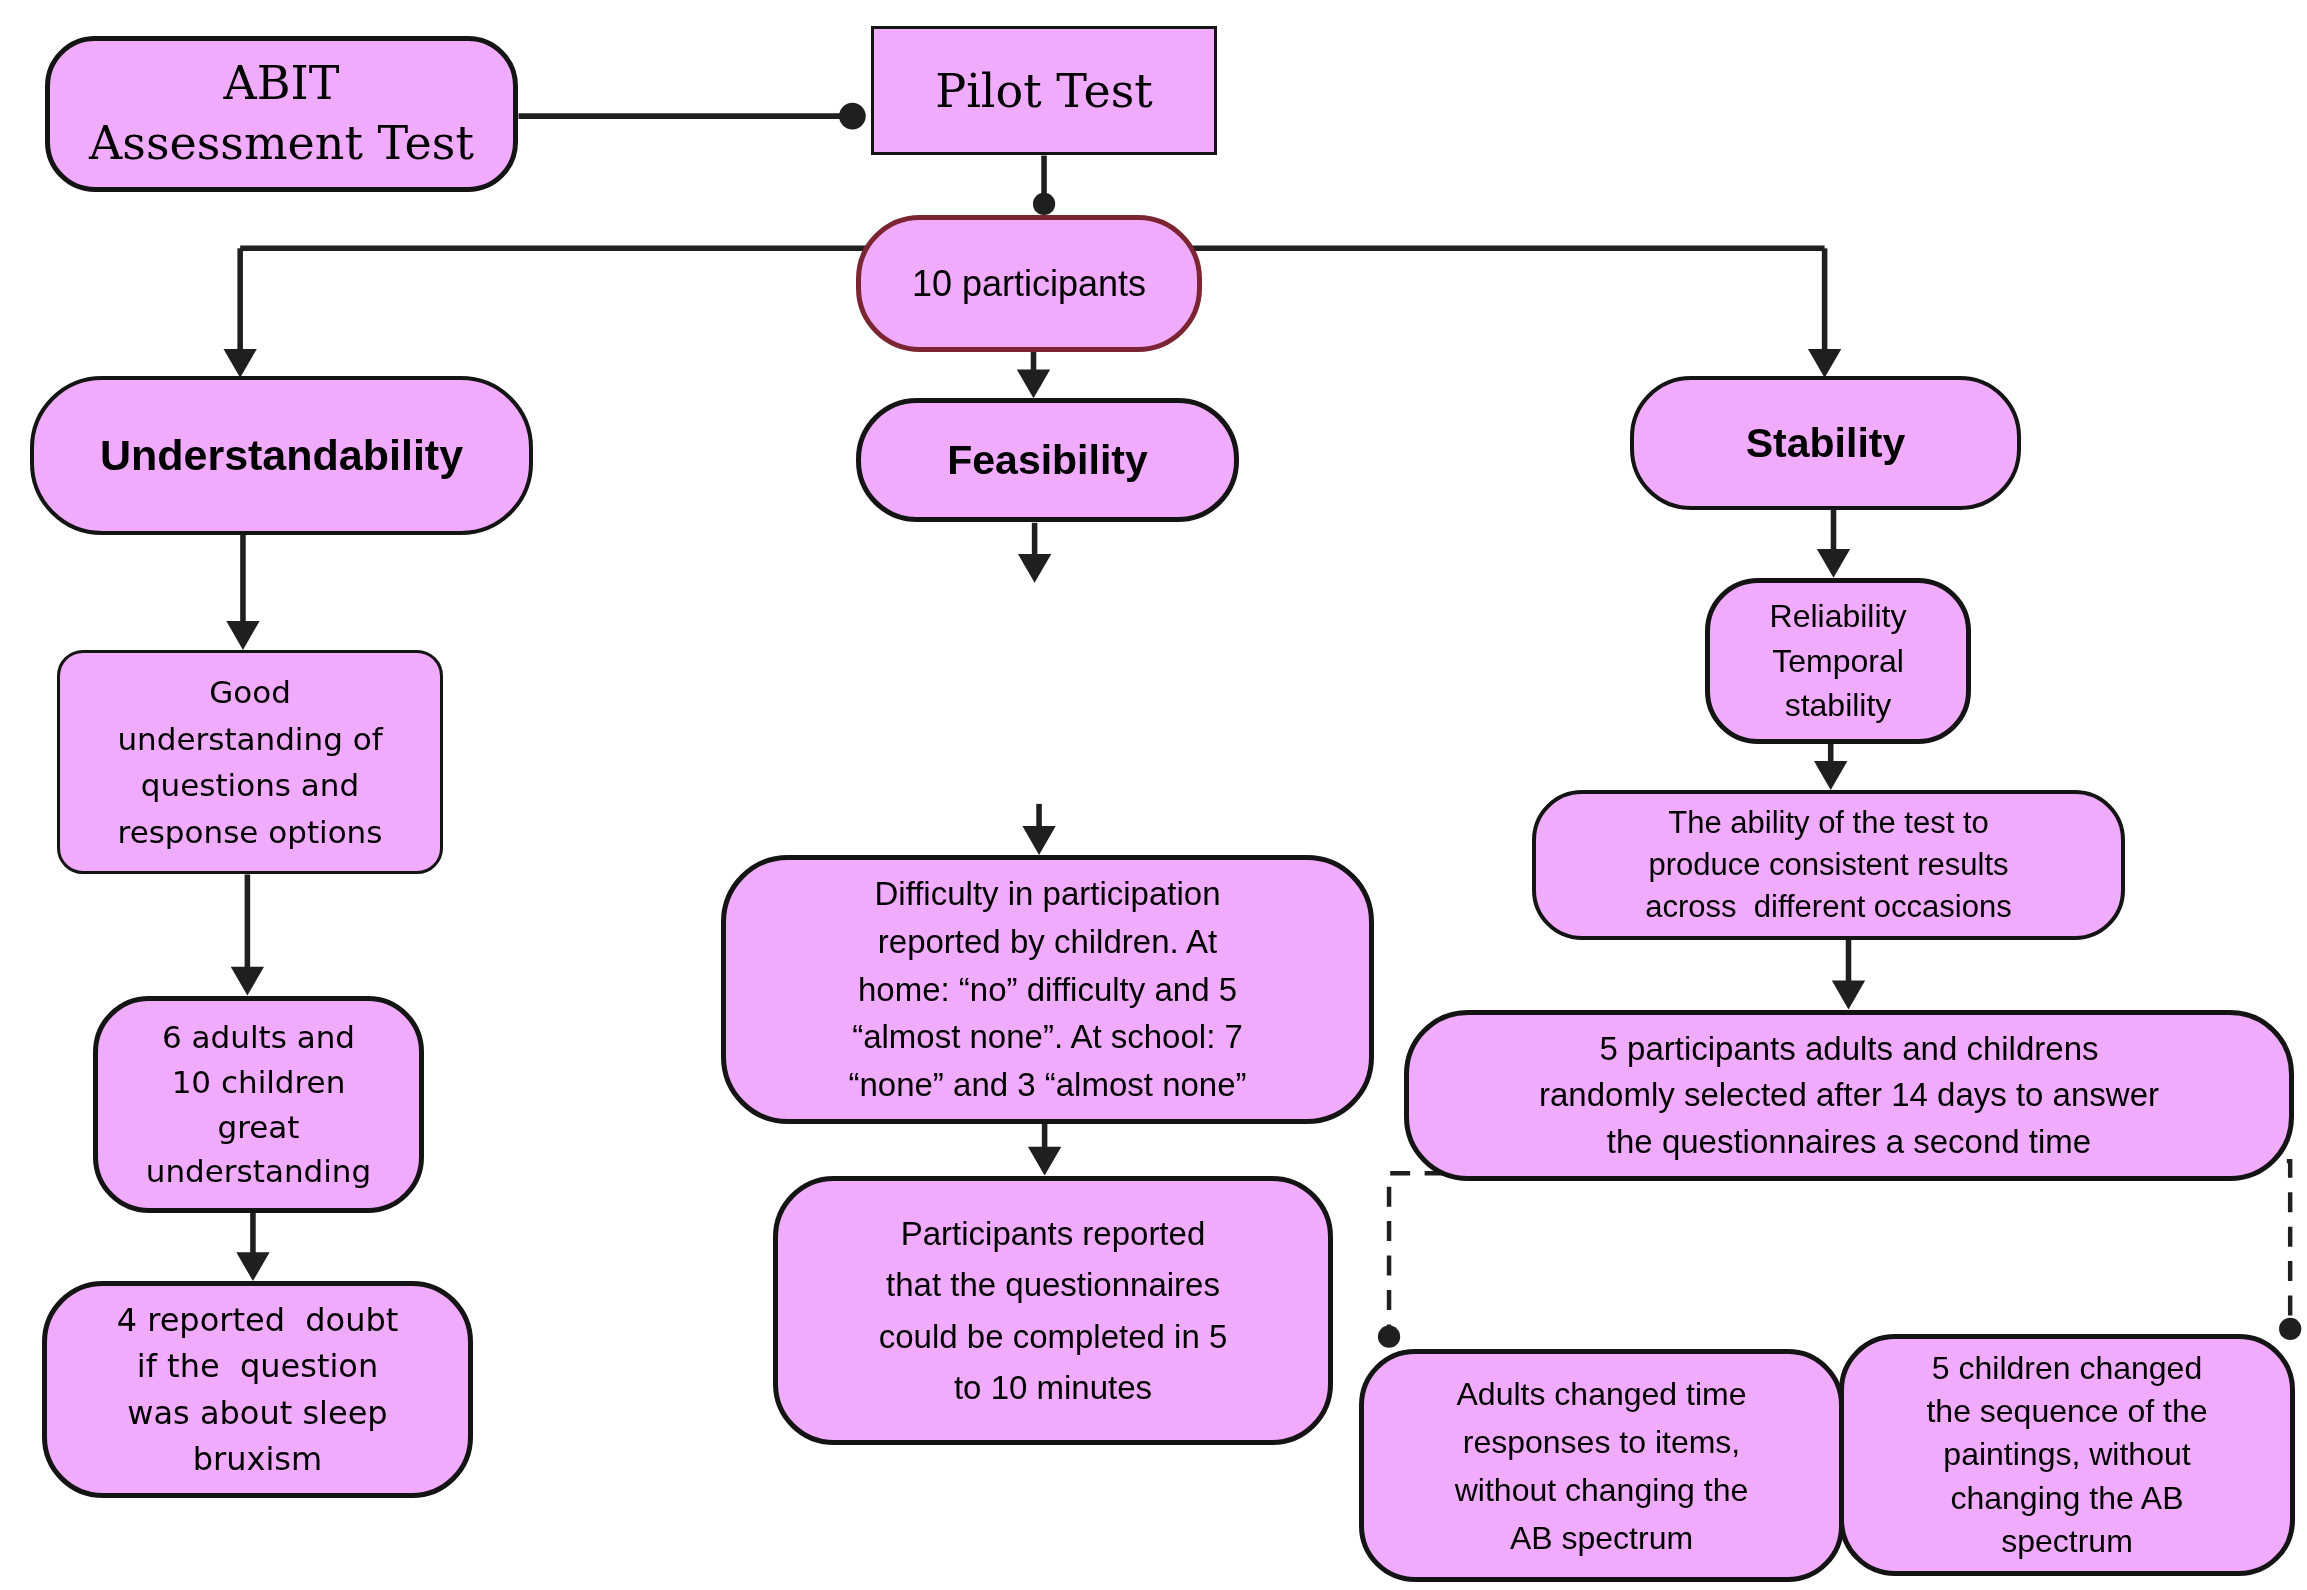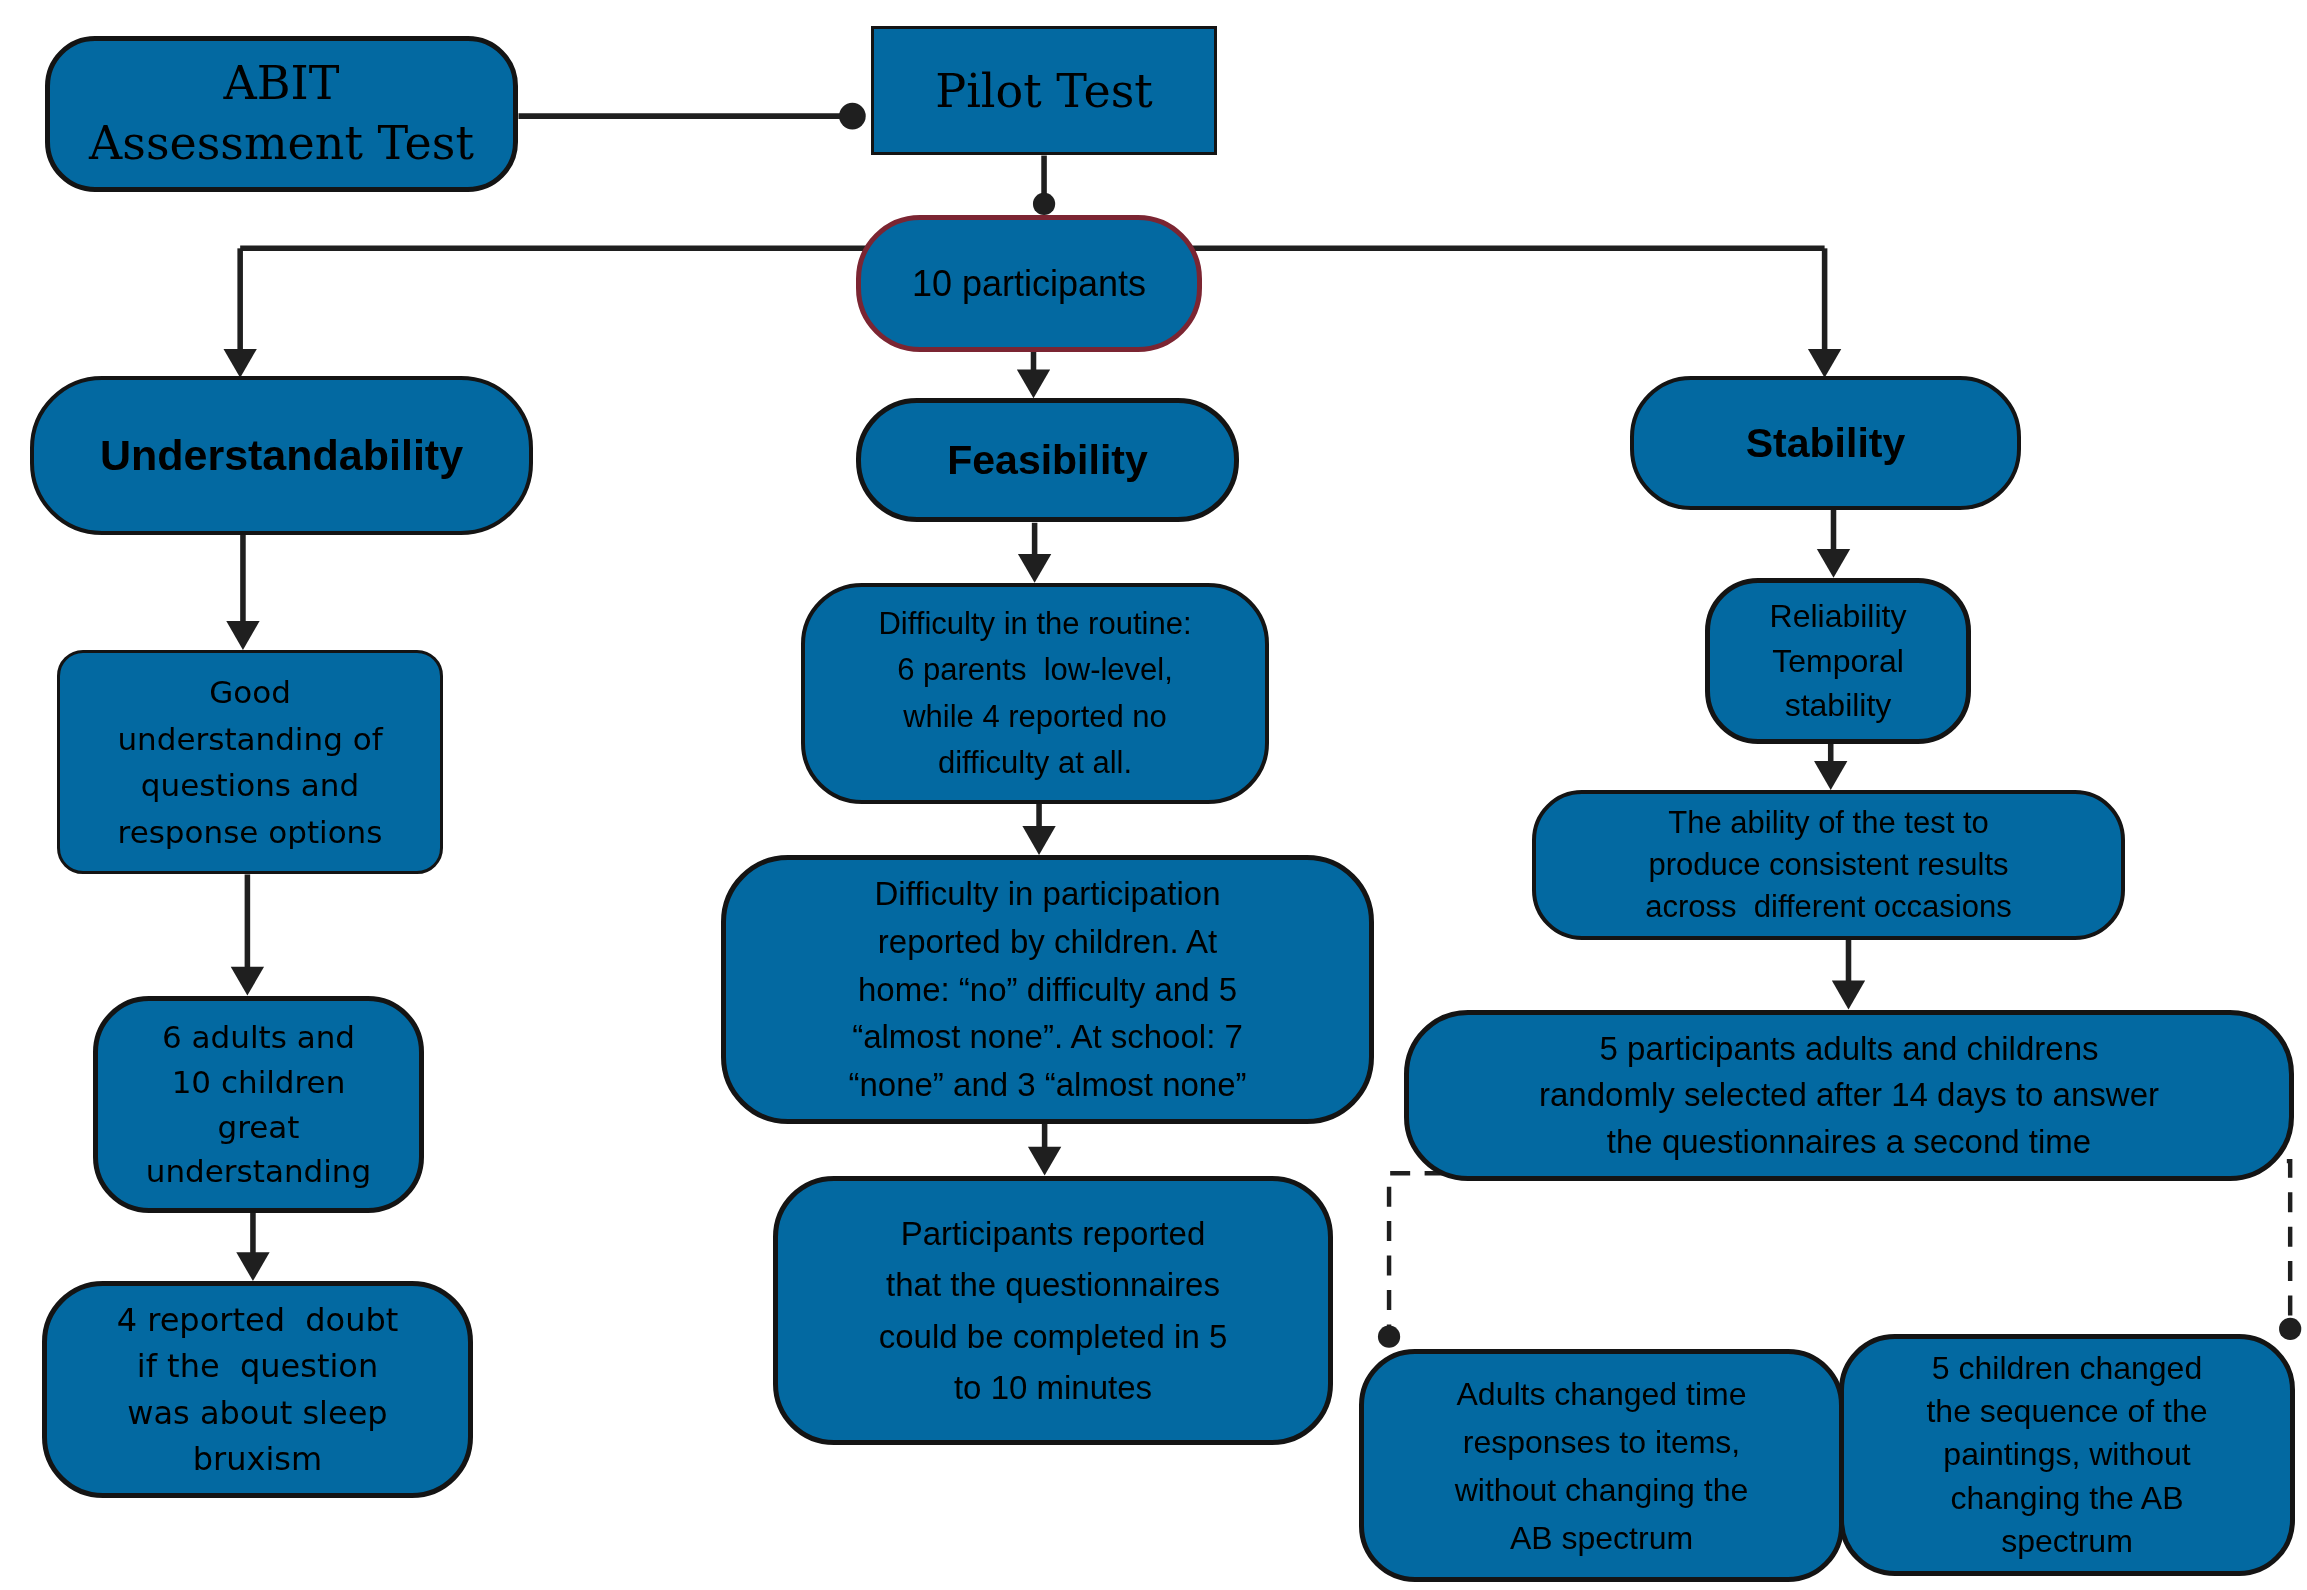--- a/index.html
+++ b/index.html
@@ -1,19 +1,19 @@
 <!DOCTYPE html>
 <html style="font-size:9px"><head>
 <meta charset="utf-8">
 <style>
   html,body{margin:0;padding:0;background:#ffffff;}
   .canvas{position:relative;width:2307px;height:1590px;background:#ffffff;overflow:hidden;
           font-family:"Liberation Sans",sans-serif;color:#000;}
   .wires{position:absolute;left:0;top:0;width:2307px;height:1590px;}
-  .node{position:absolute;box-sizing:border-box;background:#0369a1;border:4.4px solid #141414;
+  .node{position:absolute;box-sizing:border-box;background:#f0abfc;border:4.4px solid #141414;
         display:flex;align-items:center;justify-content:center;text-align:center;
         white-space:pre-wrap;z-index:2;}
   .serif{font-family:"DejaVu Serif",serif;}
   .sansw{font-family:"DejaVu Sans",sans-serif;}
   .sans{font-family:"Liberation Sans",sans-serif;}
   .hdr{font-family:"Liberation Sans",sans-serif;font-weight:800;}
 </style>
 </head>
 <body>
 
@@ -109,26 +109,20 @@
 understanding</span>
   </div>
 
   <div class="node sansw" style="left:42px;top:1281px;width:431px;height:217px;border-radius:61px;border-width:5px;font-size:32px;line-height:1.45;">
     <span>4 reported  doubt
 if the  question
 was about sleep
 bruxism</span>
   </div>
 
-  <div class="node sans" style="left:801px;top:583px;width:468px;height:221px;border-radius:61px;border-width:4.4px;font-size:31px;line-height:1.5;">
-    <span>Difficulty in the routine:
-6 parents  low-level,
-while 4 reported no
-difficulty at all.</span>
-  </div>
 
   <div class="node sans" style="left:721px;top:855px;width:653px;height:269px;border-radius:67px;border-width:5px;font-size:33px;line-height:1.45;">
     <span>Difficulty in participation
 reported by children. At
 home: “no” difficulty and 5
 “almost none”. At school: 7
 “none” and 3 “almost none”</span>
   </div>
 
   <div class="node sans" style="left:773px;top:1176px;width:560px;height:269px;border-radius:61px;border-width:5px;font-size:33px;line-height:1.55;">

